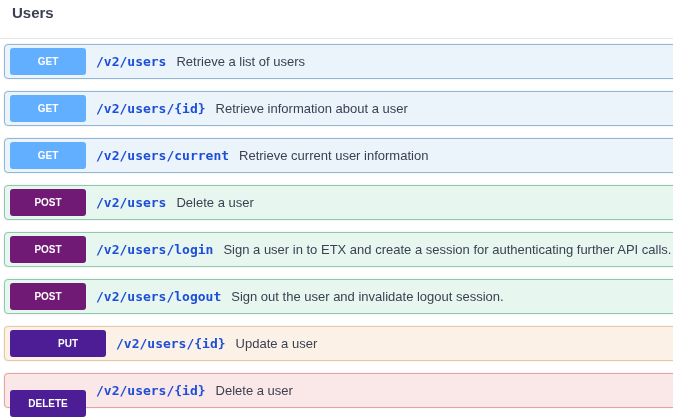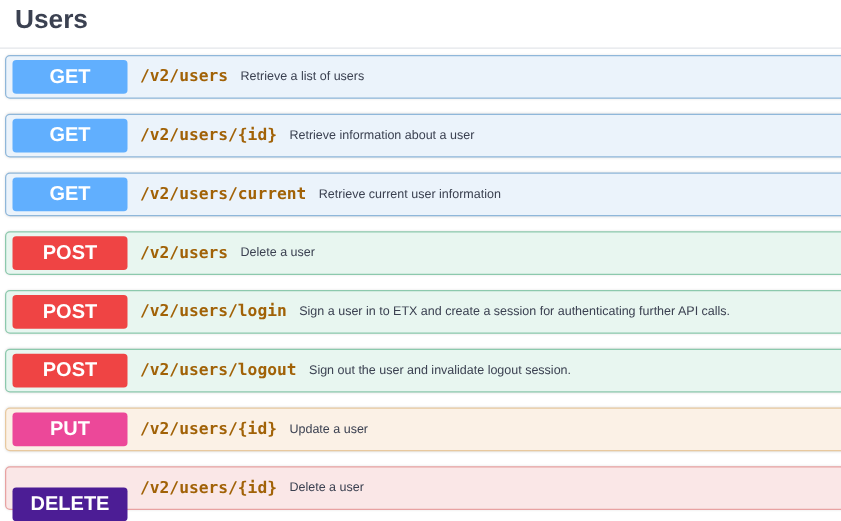--- a/index.html
+++ b/index.html
@@ -5,59 +5,59 @@
   html, body { margin: 0; padding: 0; }
   body {
     width: 673px; height: 417px; overflow: hidden;
     background: #ffffff;
     font-family: "Liberation Sans", sans-serif;
     color: #3b4151;
     position: relative;
   }
   .section-title {
     position: absolute; left: 12px; top: 4px;
-    font-size: 21px; font-weight: bold; color: #3b4151;
+    font-size: 15px; font-weight: bold; color: #3b4151;
     margin: 0;
   }
   .title-rule {
     position: absolute; left: 0; top: 38px; width: 673px; height: 1px;
     background: #e4e6ea;
   }
   .op {
     position: absolute; left: 4px; width: 680px; height: 35px;
     border: 1px solid; border-radius: 4px;
     box-sizing: border-box;
     display: flex; align-items: center;
     box-shadow: 0 0 2px rgba(0,0,0,0.12);
     cursor: pointer;
   }
   .op.get { background: #ebf3fb; border-color: #8fb7da; }
   .op.post { background: #e8f6f0; border-color: #8cc9ad; }
   .op.put { background: #fbf1e6; border-color: #e8c99f; }
   .op.delete { background: #fae7e7; border-color: #e8a2a2; }
   .method {
     margin-left: 5px;
-    width: 92px; height: 27px; border-radius: 3px;
-    color: #fff; font-weight: bold; font-size: 16px;
+    width: 76px; height: 27px; border-radius: 3px;
+    color: #fff; font-weight: bold; font-size: 10px;
     display: flex; align-items: center; justify-content: center;
     flex: 0 0 auto;
   }
   .op.get .method { background: #61affe; }
-  .op.post .method { background: #ef4444; }
-  .op.put .method { background: #ec4899; }
+  .op.post .method { background: #701a75; }
+  .op.put .method { background: #4c1d95; padding-left: 20px; }
   .op.delete .method { background: #4c1d95; margin-top: 26px; }
   .path {
     margin-left: 10px;
     font-family: "DejaVu Sans Mono", monospace;
-    font-weight: bold; font-size: 13px; color: #a16207;
+    font-weight: bold; font-size: 13px; color: #1d4ed8;
     white-space: nowrap;
   }
   .desc {
     margin-left: 10px;
-    font-size: 10px; color: #3b4151;
+    font-size: 13px; color: #3b4151;
     white-space: nowrap;
   }
 </style>
 </head>
 <body>
 
 <h2 class="section-title">Users</h2>
 <div class="title-rule"></div>
 
 <div class="op get" style="top:44px">

